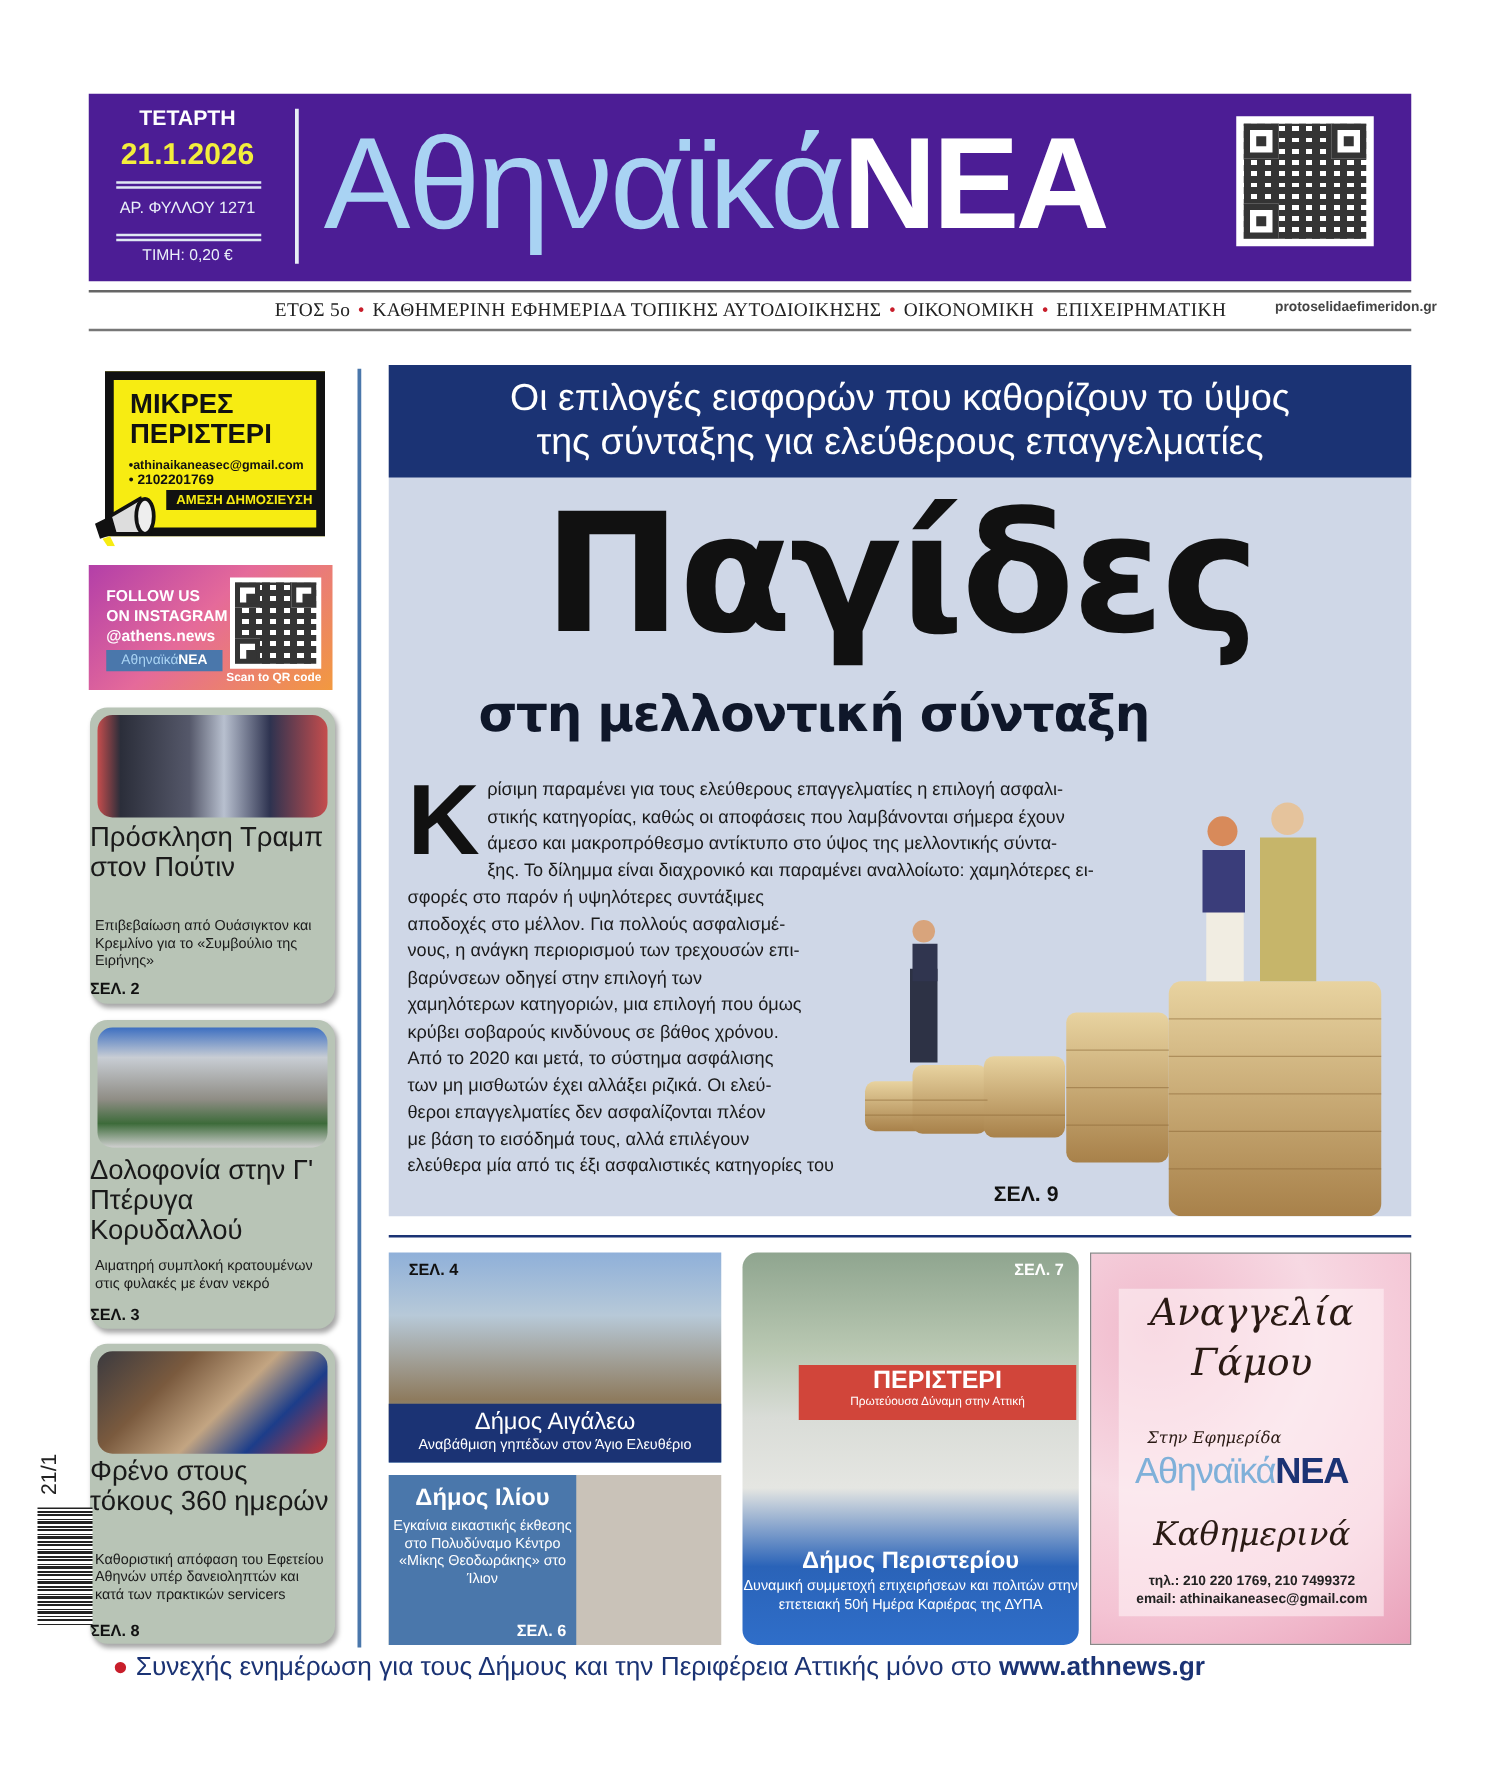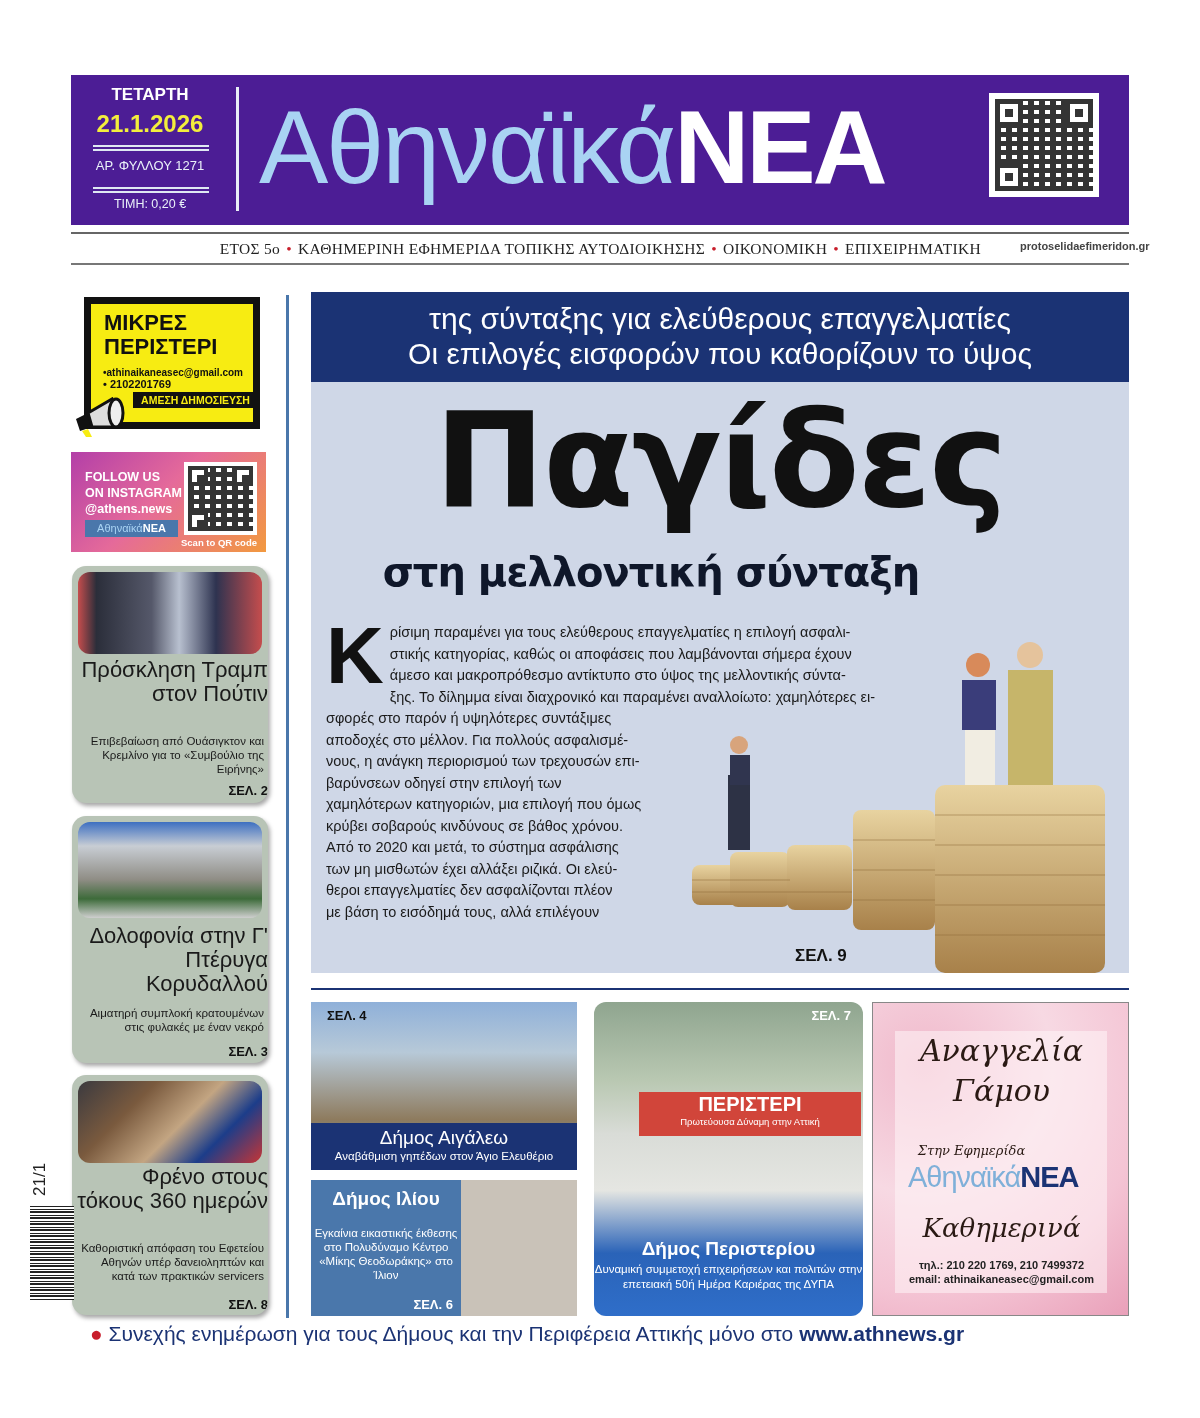--- a/index.html
+++ b/index.html
@@ -36,21 +36,21 @@
 #ads .t{position:absolute;left:30px;top:14px;font-weight:bold;font-size:22px;line-height:24px;color:#111}
 #ads .l{position:absolute;left:29px;font-weight:bold;font-size:10px;color:#111}
 #ads .badge{position:absolute;left:59px;top:95px;width:125px;height:16px;background:#111;color:#f7ec12;font-weight:bold;font-size:10.5px;text-align:center;line-height:16px}
 #ads .horn{position:absolute;left:0px;top:100px;width:52px;height:40px}
 #insta{left:71px;top:452px;width:195px;height:100px;background:linear-gradient(135deg,#b33fa8,#e56a9a 45%,#f2993f);}
 #insta .t{position:absolute;left:14px;top:17px;font-weight:bold;font-size:12.5px;line-height:16px;color:#fff}
 #insta .brand{position:absolute;left:14px;top:68px;width:93px;height:17px;background:#4a77ab;font-size:11px;line-height:17px;text-align:center;color:#a9d3f3}
 #insta .brand b{color:#fff}
 #insta .q{position:absolute;left:113px;top:10px;width:73px;height:73px;background:#fff;padding:4px}
 #insta .scan{position:absolute;left:110px;top:85px;font-size:9.5px;font-weight:bold;color:#fff}
-.card{position:absolute;left:72px;width:196px;background:#b8c4b6;border-radius:14px;box-shadow:2px 3px 4px rgba(0,0,0,.35);text-align:right;overflow:hidden}
+.card{position:absolute;left:72px;width:196px;background:#b8c4b6;border-radius:14px;box-shadow:2px 3px 4px rgba(0,0,0,.35);text-align:left;overflow:hidden}
 .card .img{position:absolute;left:6px;top:6px;width:184px;border-radius:12px}
 .card .h{position:absolute;left:0;width:196px;font-size:22px;line-height:24px;color:#1a1a1a;font-weight:normal}
 .card .s{position:absolute;left:4px;width:188px;font-size:11.5px;line-height:14px;color:#1a1a1a}
 .card .p{position:absolute;left:0;width:196px;font-weight:bold;font-size:13px;color:#111}
 #spine{left:14px;top:1160px;width:50px;height:150px}
 #spine .d{position:absolute;left:16px;top:0;font-size:17px;transform:rotate(-90deg);transform-origin:left top;top:36px;left:16px;color:#222}
 #spine .bc{position:absolute;left:16px;top:46px;width:44px;height:94px;background:repeating-linear-gradient(0deg,#222 0 1px,#fff 1px 3px,#222 3px 5px,#fff 5px 6px)}
 
 #main{left:311px;top:292px;width:818px;height:681px;background:#cfd7e7}
 #kicker{left:311px;top:292px;width:818px;height:90px;background:#1b3374;color:#fff;text-align:center;font-size:30px;line-height:35px;padding-top:9px}
@@ -64,21 +64,21 @@
 
 #hr2{left:311px;top:988px;width:818px;height:2px;background:#1b3374}
 #aig{left:311px;top:1002px;width:266px;height:168px;background:linear-gradient(180deg,#8fb0d9 0,#b7c9d8 30%,#8e7b5e 70%,#5fa7d6 100%)}
 #aig .sel{position:absolute;left:16px;top:6px;font-weight:bold;font-size:13px;color:#111}
 #aig .bar{position:absolute;left:0;top:121px;width:266px;height:47px;background:#1b3374;color:#fff;text-align:center}
 #aig .bar .h{font-size:19px;line-height:24px;margin-top:3px}
 #aig .bar .s{font-size:11.5px}
 #ili{left:311px;top:1180px;width:266px;height:136px;background:#c9c2b8}
 #ili .box{position:absolute;left:0;top:0;width:150px;height:136px;background:#4a77ab;color:#fff;text-align:center}
 #ili .h{font-size:19px;font-weight:bold;margin-top:8px}
-#ili .s{font-size:11.5px;line-height:14px;margin-top:16px}
+#ili .s{font-size:11.5px;line-height:14px;margin-top:4px}
 #ili .p{position:absolute;right:8px;bottom:4px;font-weight:bold;font-size:13px}
 #per{left:594px;top:1002px;width:269px;height:314px;border-radius:12px;overflow:hidden;background:linear-gradient(180deg,#8fa58f 0,#b9c8b2 25%,#d9dcd7 42%,#e5e6e2 60%,#2a63b8 80%,#2f6ec9 100%)}
 #per .sel{position:absolute;right:12px;top:6px;font-weight:bold;font-size:13px;color:#fff}
 #per .banner{position:absolute;left:45px;top:90px;width:222px;height:44px;background:#d1453a;color:#fff;text-align:center}
 #per .banner .a{font-size:20px;font-weight:bold;line-height:24px}
 #per .banner .b{font-size:9.5px}
 #per .h{position:absolute;left:0;top:236px;width:269px;text-align:center;font-size:19px;color:#fff;font-weight:bold}
 #per .s{position:absolute;left:0;top:260px;width:269px;text-align:center;font-size:11.5px;line-height:15px;color:#fff}
 #wed{left:872px;top:1002px;width:257px;height:314px;background:radial-gradient(circle at 20% 20%,#f0b9cb,#f7d9e3 40%,#f4c4d4 70%,#e9a0b9);border:1px solid #888}
 #wed .inner{position:absolute;left:22px;top:28px;width:212px;height:262px;background:rgba(255,245,248,.55)}
@@ -175,22 +175,22 @@
   <div class="p" style="top:222px">ΣΕΛ. 8</div>
 </div>
 
 <div id="spine" class="abs">
   <div class="d">21/1</div>
   <div class="bc"></div>
 </div>
 
 <div id="main" class="abs"></div>
 <div id="kicker" class="abs">
+  <div>Οι επιλογές εισφορών που καθορίζουν το ύψος</div>
   <div>της σύνταξης για ελεύθερους επαγγελματίες</div>
-  <div>Οι επιλογές εισφορών που καθορίζουν το ύψος</div>
 </div>
 <div id="head1" class="abs">Παγίδες</div>
 <div id="head2" class="abs">στη μελλοντική σύνταξη</div>
 
 <svg id="coins" class="abs" viewBox="0 0 440 333">
   <defs>
       <linearGradient id="cg" x1="0" x2="0" y1="0" y2="1">
         <stop offset="0" stop-color="#e8d3a0"></stop>
         <stop offset="1" stop-color="#a8814a"></stop>
       </linearGradient>
@@ -231,20 +231,21 @@
   <span class="line">σφορές στο παρόν ή υψηλότερες συντάξιμες</span>
   <span class="line">αποδοχές στο μέλλον. Για πολλούς ασφαλισμέ-</span>
   <span class="line">νους, η ανάγκη περιορισμού των τρεχουσών επι-</span>
   <span class="line">βαρύνσεων οδηγεί στην επιλογή των</span>
   <span class="line">χαμηλότερων κατηγοριών, μια επιλογή που όμως</span>
   <span class="line">κρύβει σοβαρούς κινδύνους σε βάθος χρόνου.</span>
   <span class="line">Από το 2020 και μετά, το σύστημα ασφάλισης</span>
   <span class="line">των μη μισθωτών έχει αλλάξει ριζικά. Οι ελεύ-</span>
   <span class="line">θεροι επαγγελματίες δεν ασφαλίζονται πλέον</span>
   <span class="line">με βάση το εισόδημά τους, αλλά επιλέγουν</span>
+  <span class="line">ελεύθερα μία από τις έξι ασφαλιστικές κατηγορίες του</span>
 </div>
 <div id="sel9" class="abs">ΣΕΛ. 9</div>
 
 <div id="hr2" class="abs"></div>
 
 <div id="aig" class="abs">
   <div class="sel">ΣΕΛ. 4</div>
   <div class="bar">
     <div class="h">Δήμος Αιγάλεω</div>
     <div class="s">Αναβάθμιση γηπέδων στον Άγιο Ελευθέριο</div>

